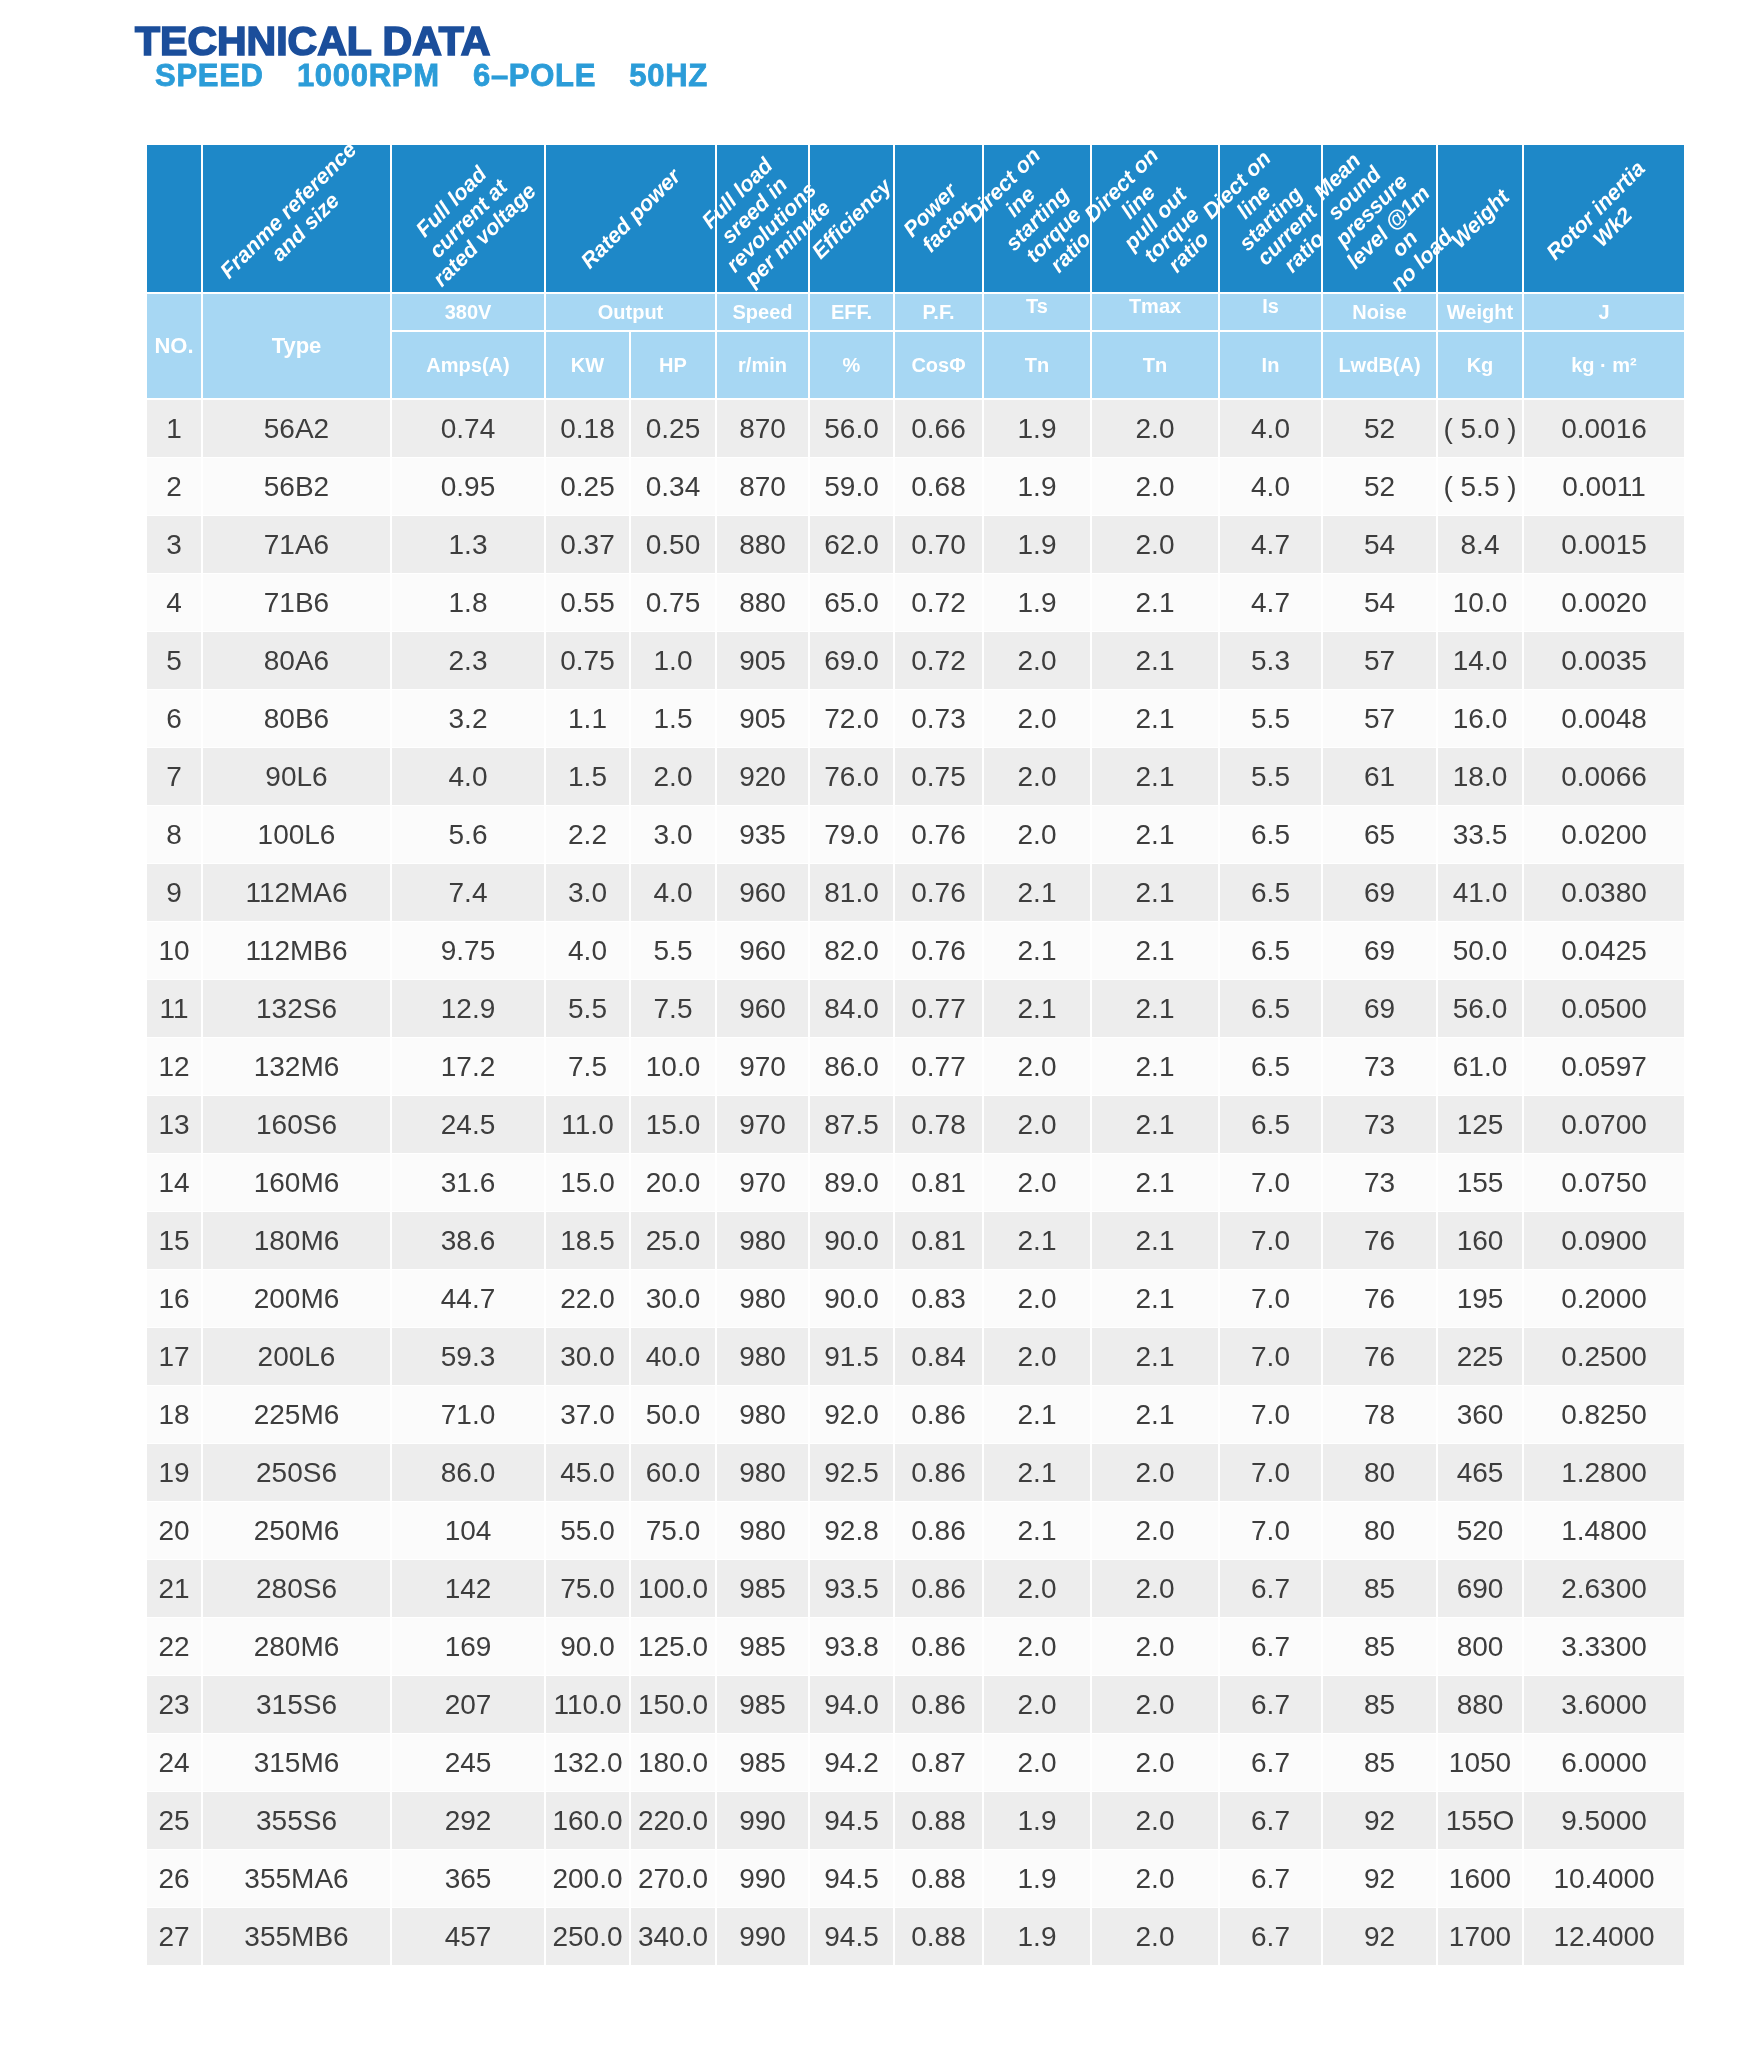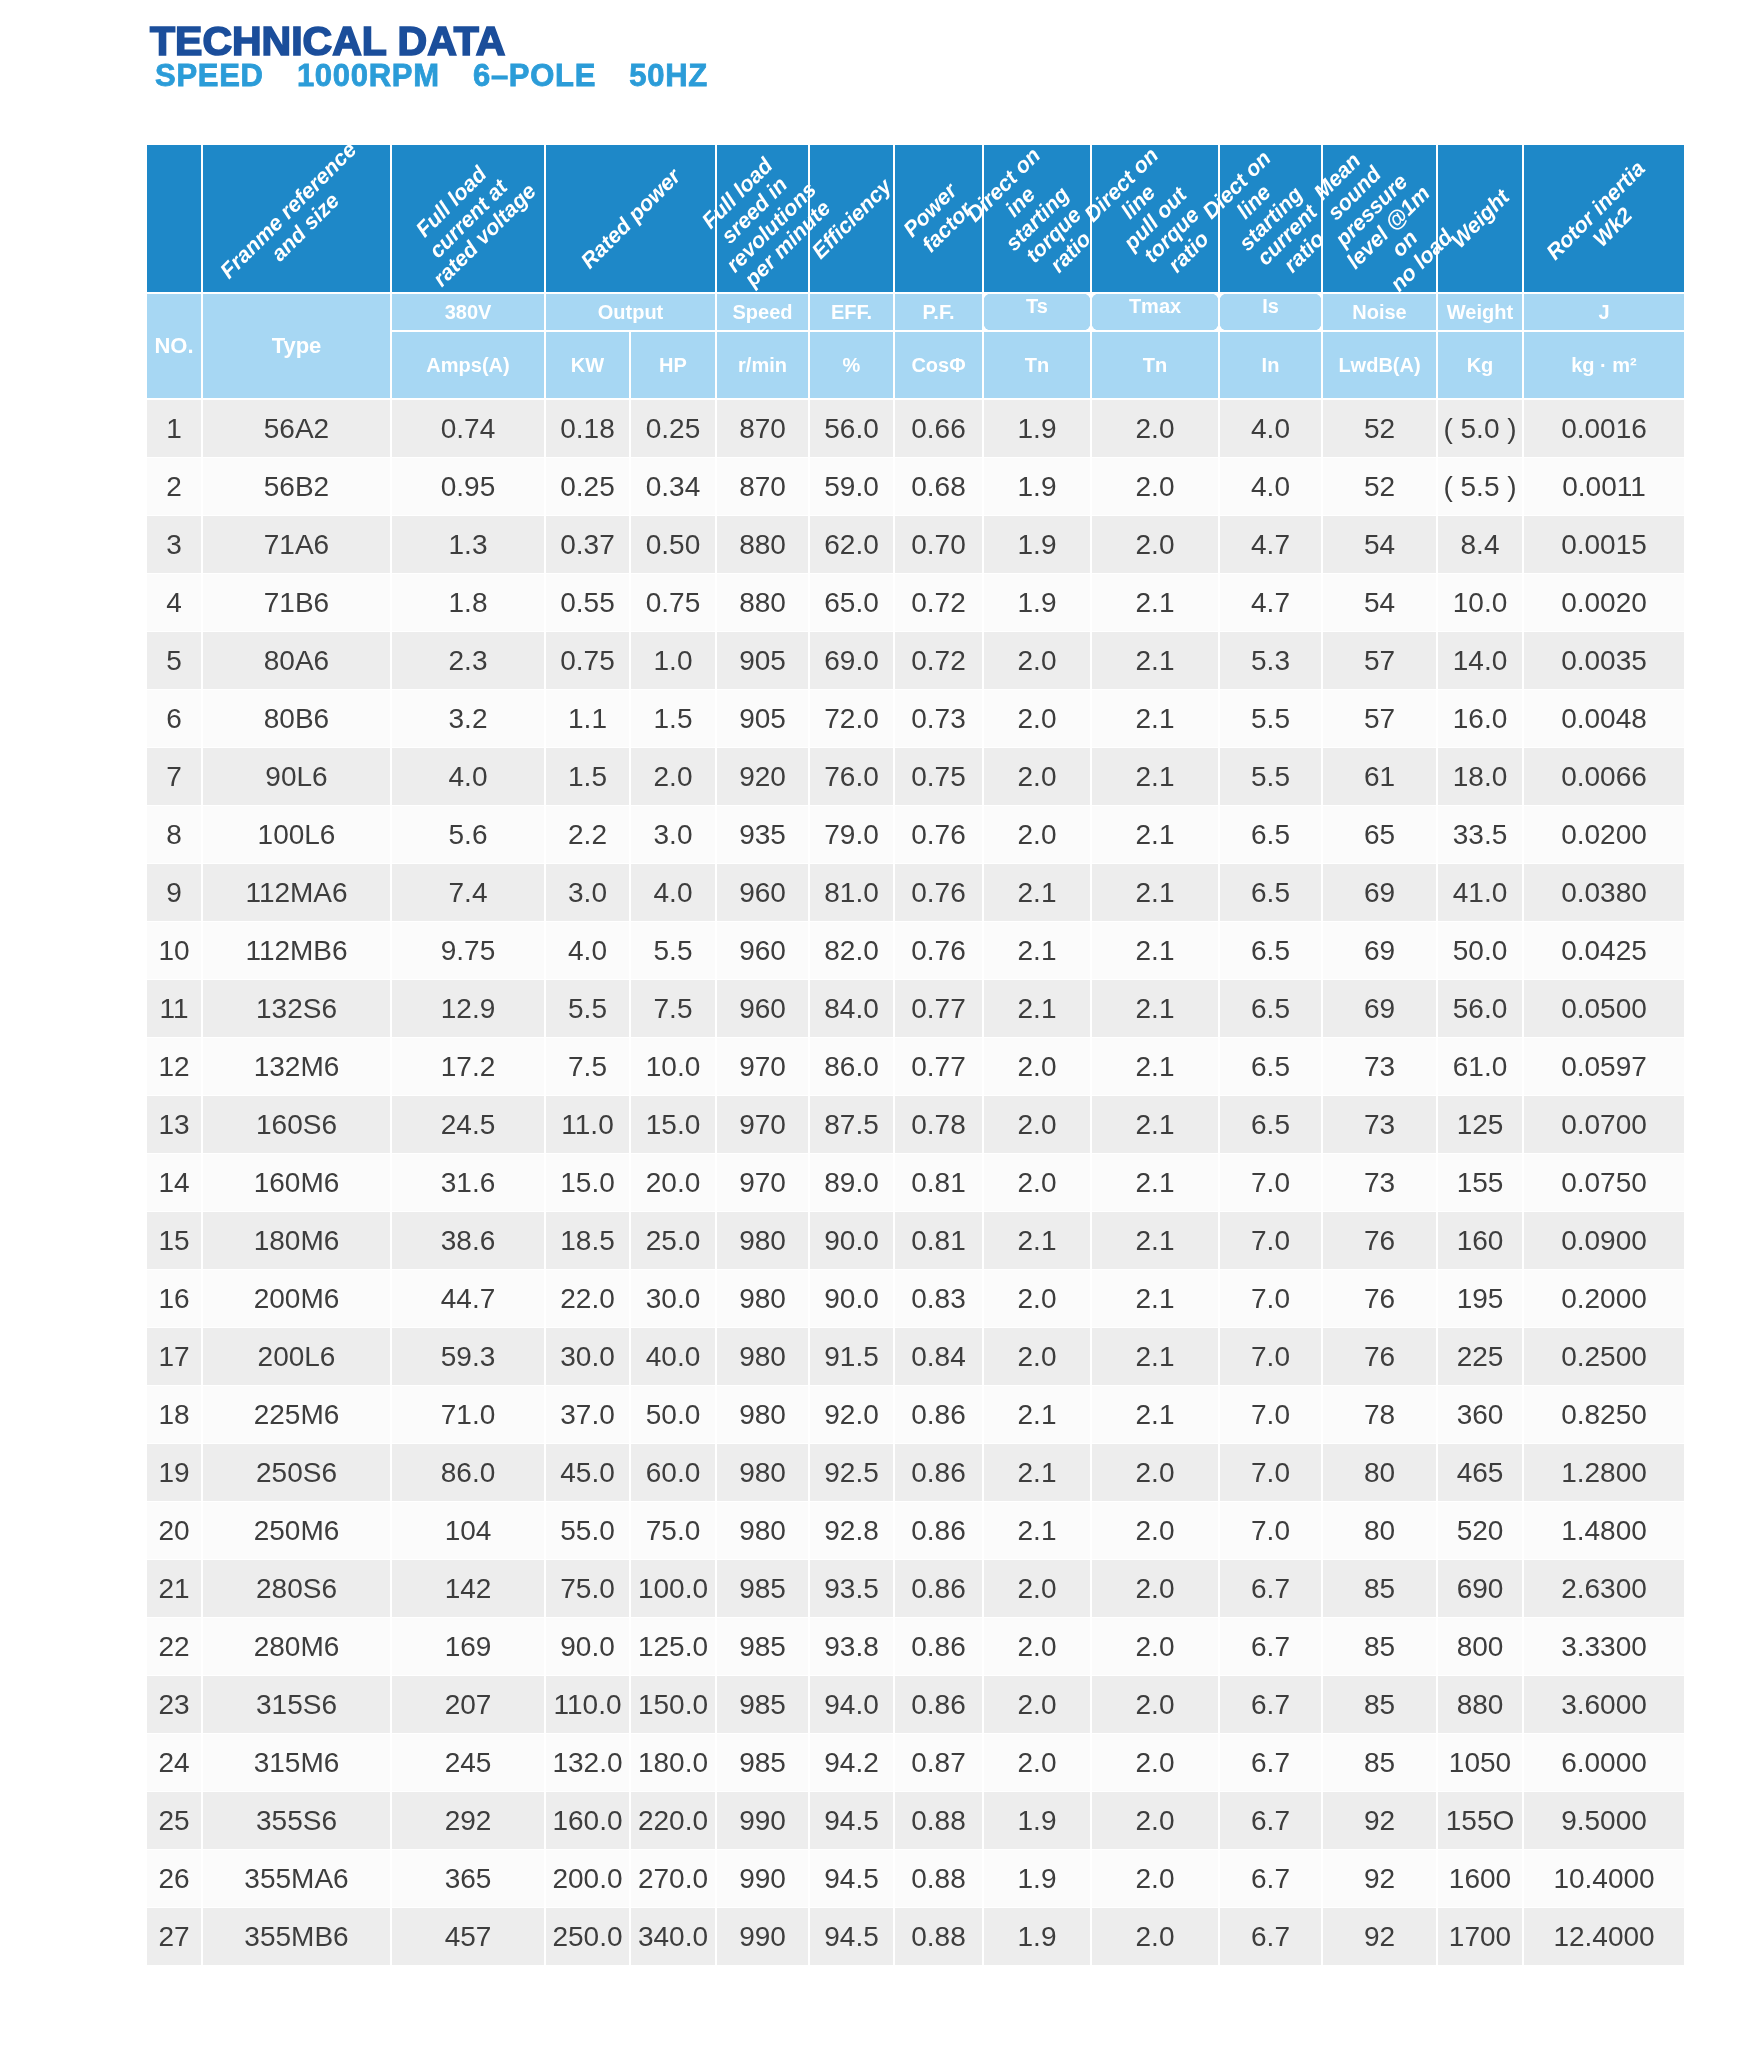--- a/index.html
+++ b/index.html
@@ -1,21 +1,21 @@
 <!DOCTYPE html>
 <html style="font-size:11.2px"><head>
 <meta charset="utf-8">
 <style>
   html,body { margin:0; padding:0; background:#ffffff; }
   .page {
     position:relative; width:1758px; height:2066px; background:#ffffff;
     font-family:"Liberation Sans", sans-serif; overflow:hidden;
   }
   .page-title {
-    position:absolute; left:150px; top:18px;
+    position:absolute; left:135px; top:18px;
     font-size:41px; font-weight:bold; letter-spacing:0px;
     color:#1b4e9b; -webkit-text-stroke:1.7px #1b4e9b;
   }
   .page-subtitle {
     position:absolute; left:155px; top:58px;
     font-size:31px; font-weight:bold; word-spacing:24px; letter-spacing:0.7px;
     color:#2b9cd8; -webkit-text-stroke:0.8px #2b9cd8;
   }
   table.datatable {
     position:absolute; left:145px; top:143px;
@@ -37,21 +37,21 @@
 
   
   th.sub {
     background:#a7d7f3; border:2.1px solid #ffffff;
     color:#ffffff; font-weight:bold; font-size:20px;
     text-align:center; vertical-align:middle;
   }
   tr.sub-top-row th.sub { height:35px; }
   tr.sub-bot-row th.sub { height:45px; }
   th.sub.merge { font-size:22px; }
-  th.sub.vtop { vertical-align:top; padding-top:1.4px;border-radius:9px; }
+  th.sub.vtop { vertical-align:top; padding-top:1.4px; }
   th.sub.vbot { vertical-align:bottom; padding-bottom:21px; }
 
   
   tbody td {
     height:57px; text-align:center; vertical-align:middle;
     font-size:28px; color:#3d3d3d;
     border-top:1.4px solid #ffffff; border-bottom:1.4px solid #ffffff;
     border-left:2.1px solid #ffffff; border-right:2.1px solid #ffffff;
     background:#fbfbfb;
   }

